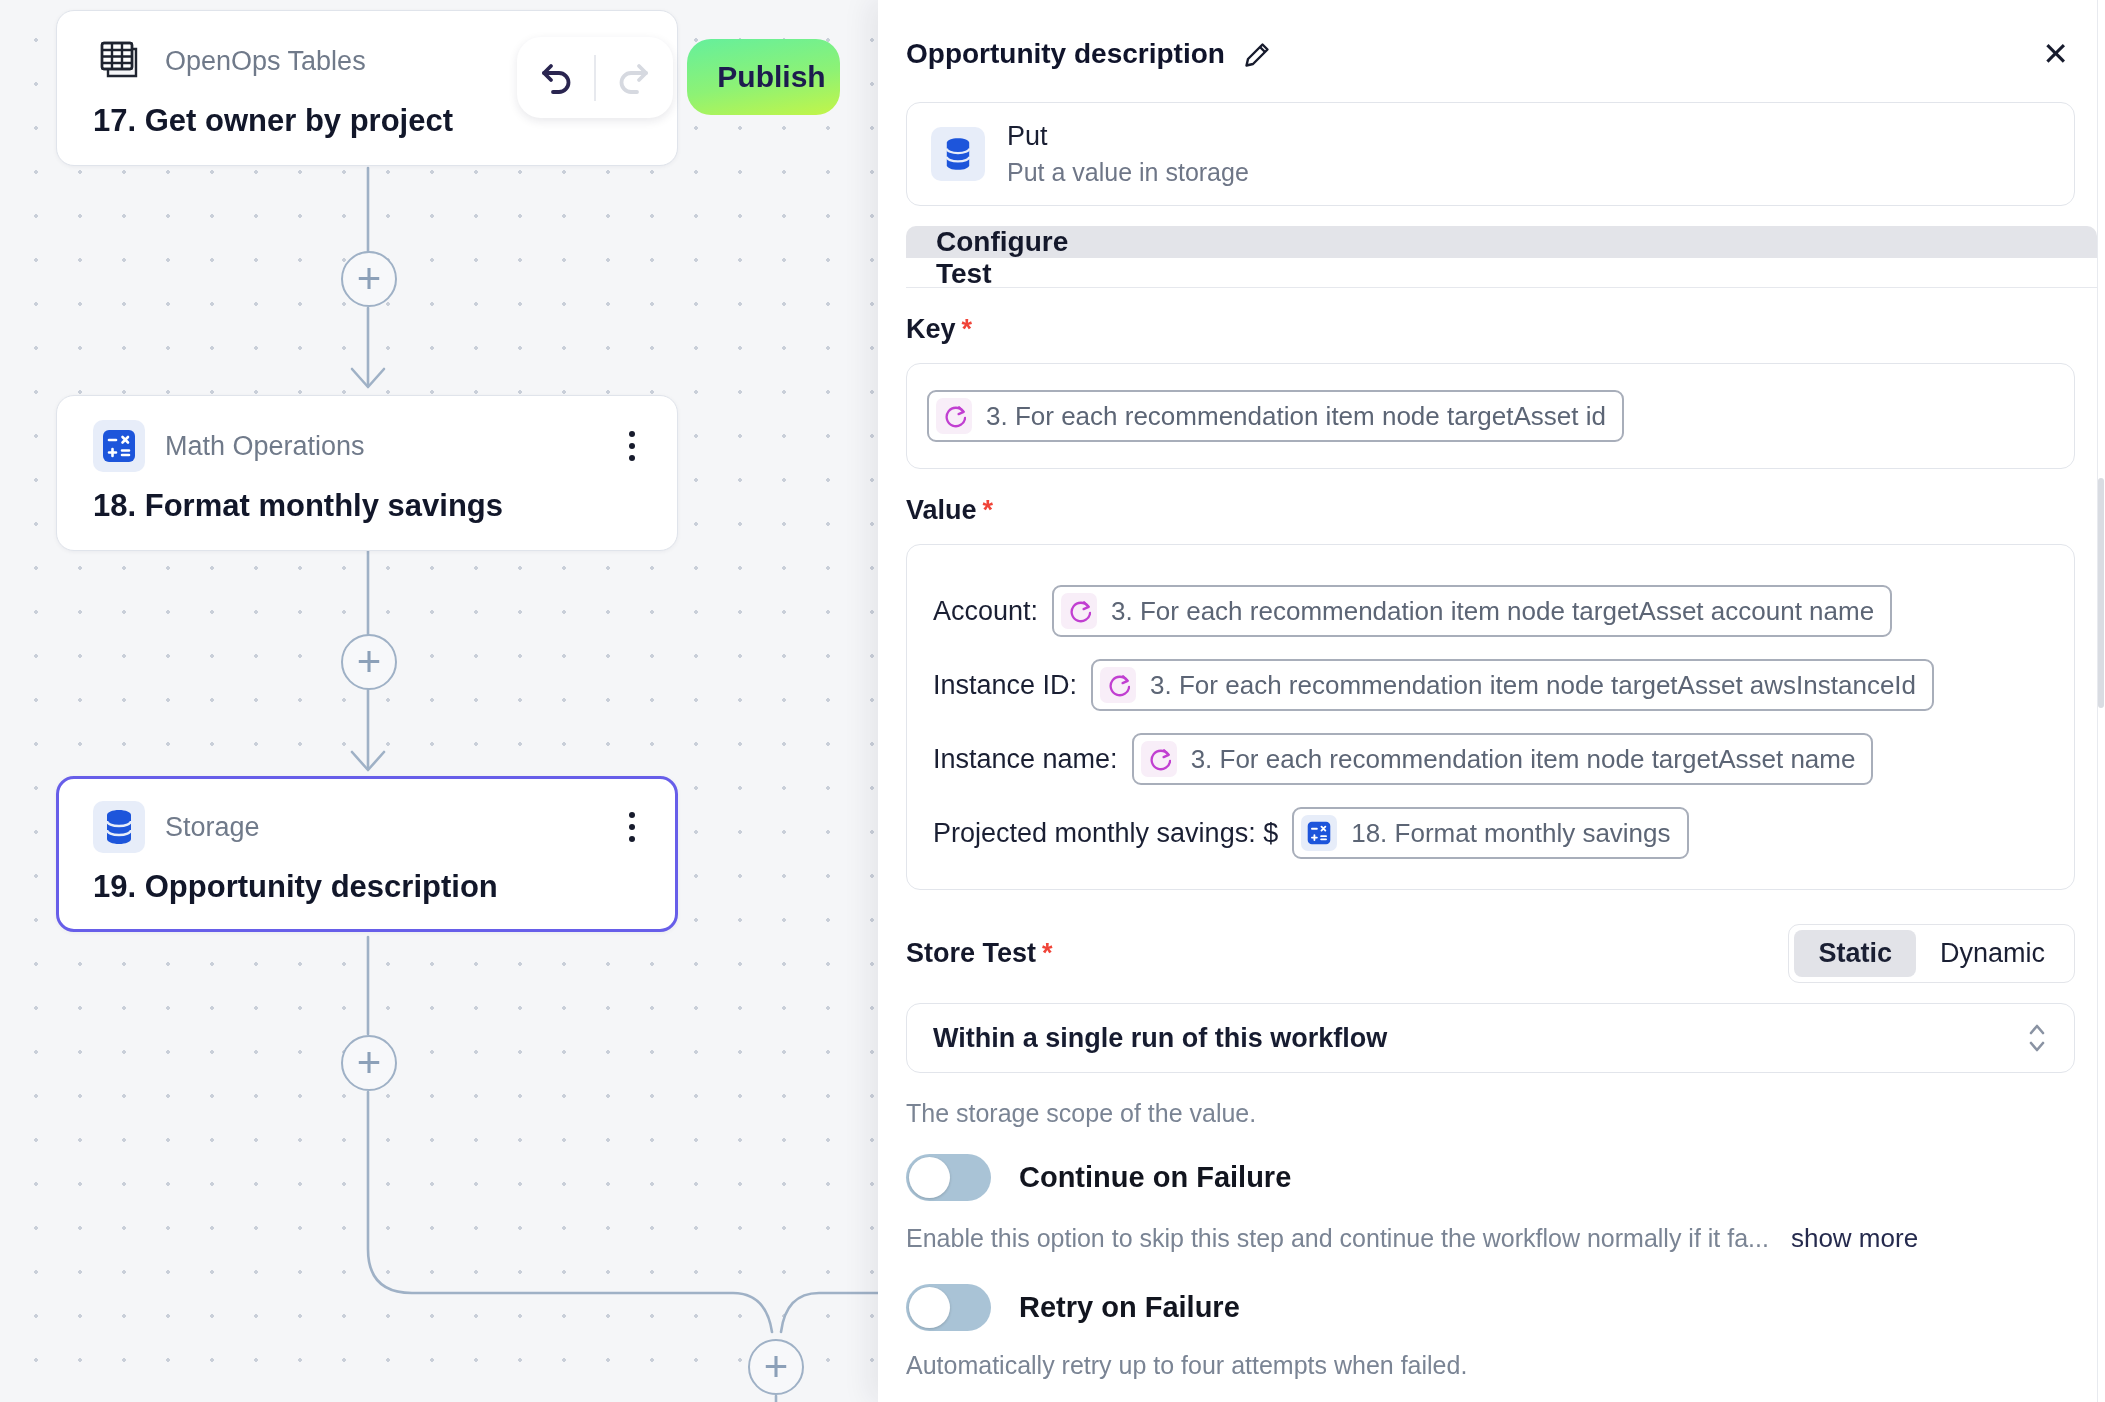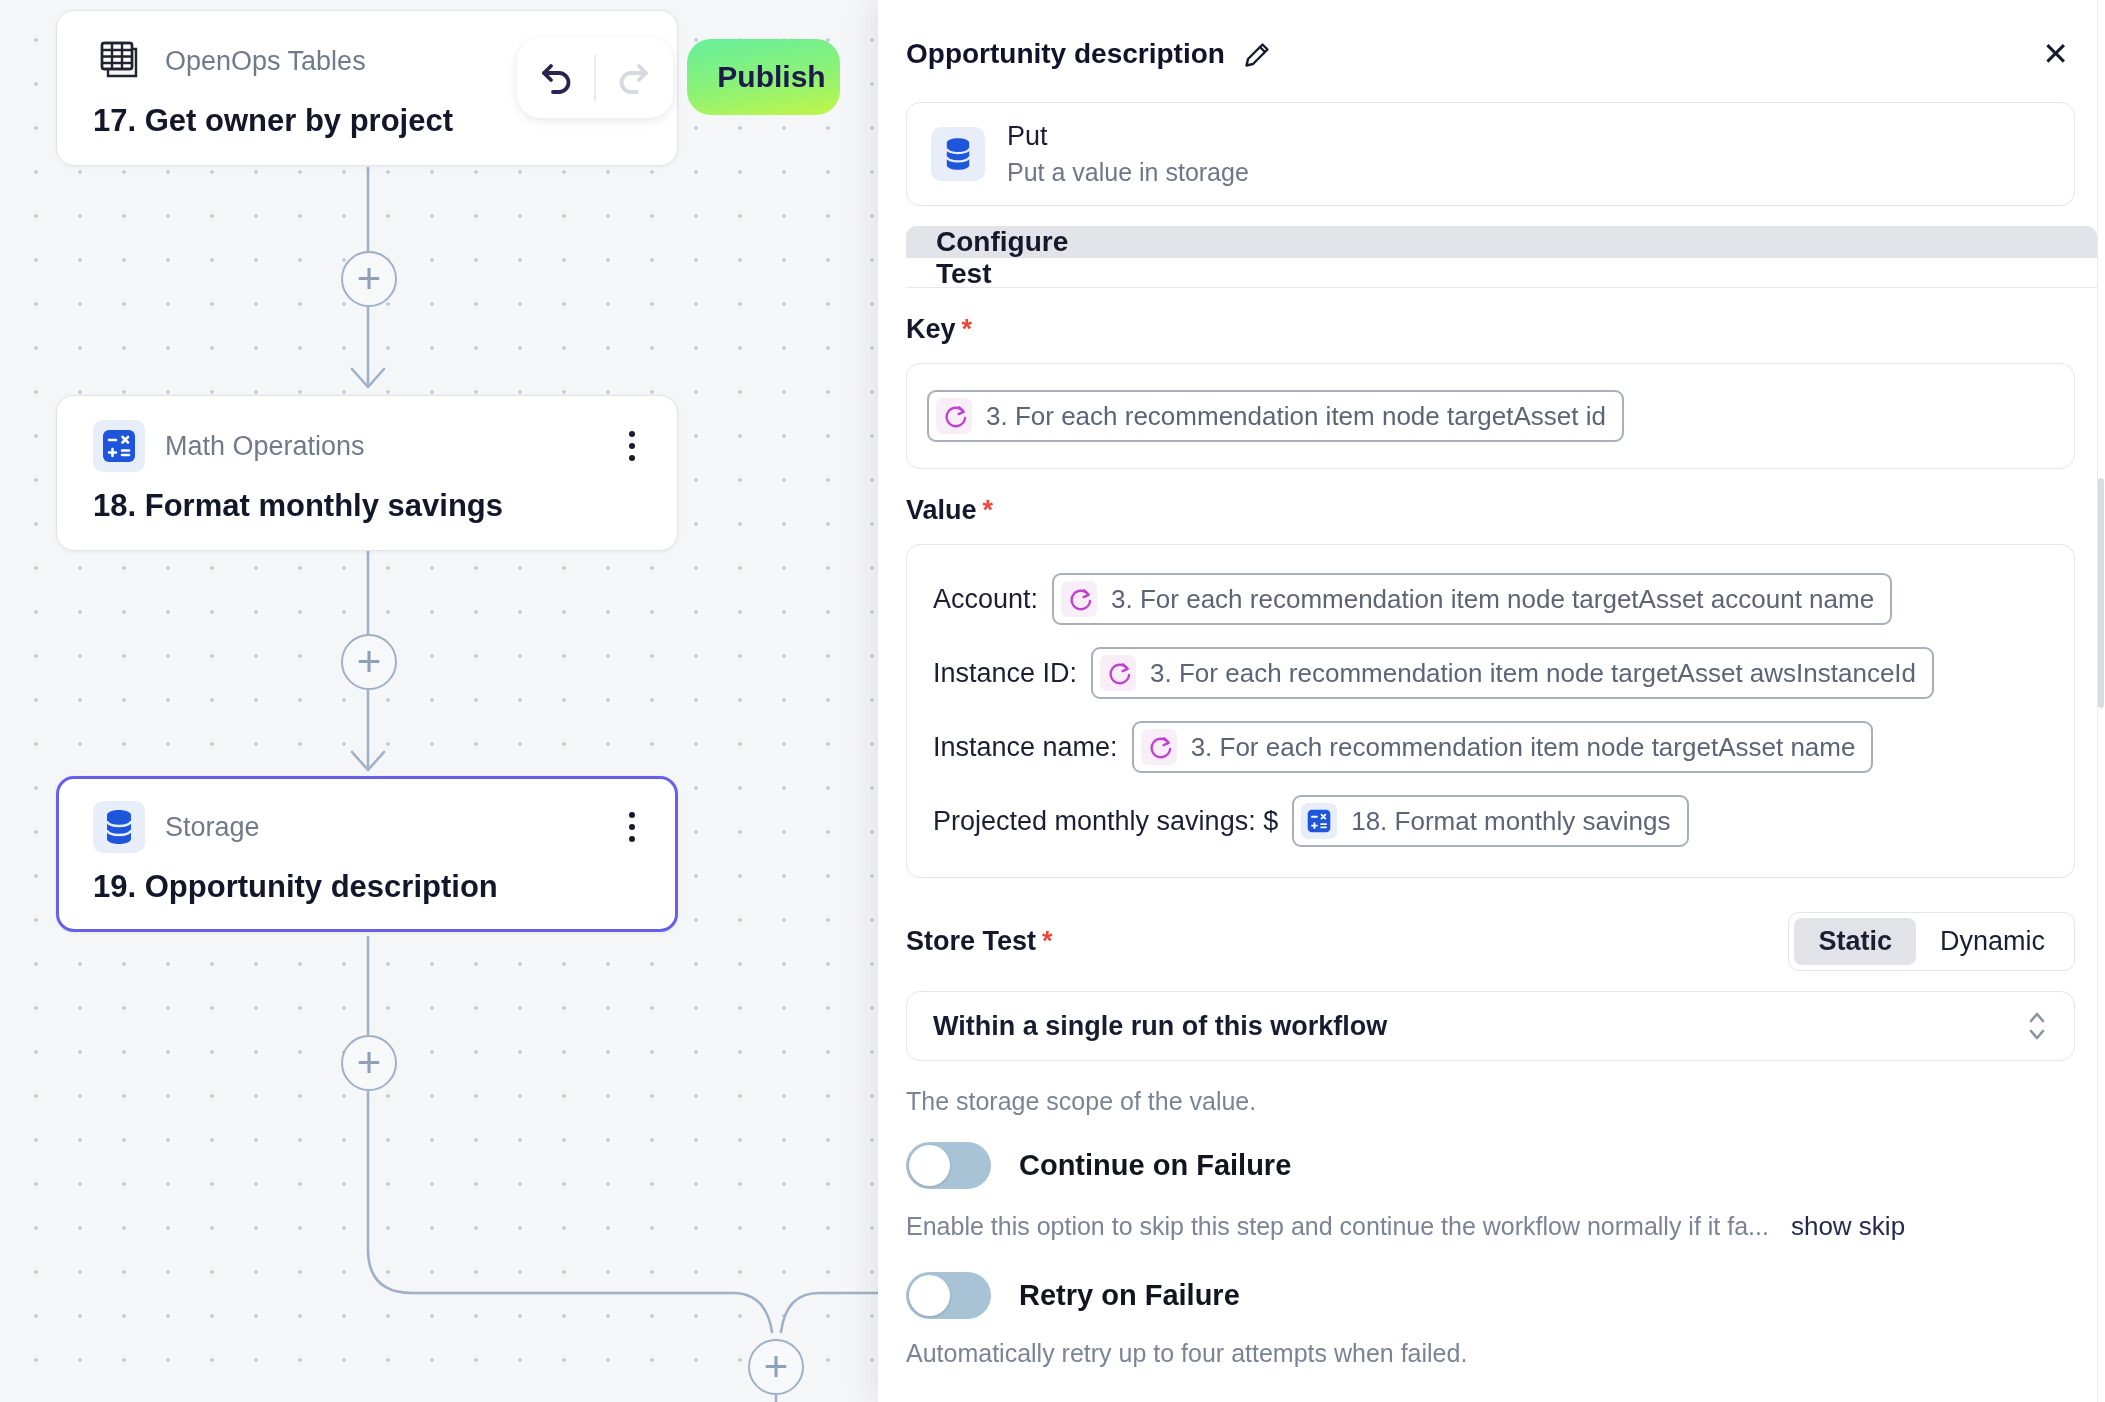--- a/index.html
+++ b/index.html
@@ -79,21 +79,21 @@
   .token { display:inline-flex; align-items:center; gap:14px; background:#fff;
     border:2px solid #A8AEBA; border-radius:9px; padding:6px 16px 6px 7px;
     cursor:pointer; max-width:100%; }
   .token-ic { width:36px; height:36px; border-radius:7px; display:flex;
     align-items:center; justify-content:center; flex:0 0 auto; }
   .token-ic.pink { background:#F8EEF8; }
   .token-ic.blue { background:#E7EDF9; }
   .token-txt { font-size:26px; color:#5C6575; white-space:nowrap; }
 
   .value-box { margin-top:18px; border:1.5px solid #E2E5EB; border-radius:14px;
-    padding:28px 26px 30px 26px; display:flex; flex-direction:column; gap:22px; }
+    padding:40px 26px 30px 26px; display:flex; flex-direction:column; gap:22px; }
   .vrow { display:flex; align-items:center; gap:14px; }
   .vprefix { font-size:27px; color:#1A1F33; white-space:nowrap; }
 
   .scope-row { margin-top:34px; display:flex; align-items:center; }
   .scope-label { font-size:27px; font-weight:600; color:#14182B; }
   .seg { margin-left:auto; border:1.5px solid #E3E5EA; border-radius:11px;
     padding:5px; display:flex; }
   .seg-opt { font-size:27px; color:#1A1F33; padding:8px 24px; border-radius:8px; cursor:pointer; }
   .seg-opt.active { background:#E2E3E8; font-weight:600; }
 
@@ -351,21 +351,21 @@
       <div class="help">The storage scope of the value.</div>
 
       <div class="toggle-row">
         <span class="toggle">
             <span class="knob"></span>
           </span>
         <span class="toggle-label">Continue on Failure</span>
       </div>
       <div class="helpline">
         <span class="help" style="margin-top:0;">Enable this option to skip this step and continue the workflow normally if it fa...</span>
-        <span class="showmore">show skip</span>
+        <span class="showmore">show more</span>
       </div>
 
       <div class="toggle-row" style="margin-top:30px;">
         <span class="toggle">
             <span class="knob"></span>
           </span>
         <span class="toggle-label">Retry on Failure</span>
       </div>
       <div class="help" style="margin-top:20px;">Automatically retry up to four attempts when failed.</div>
 

